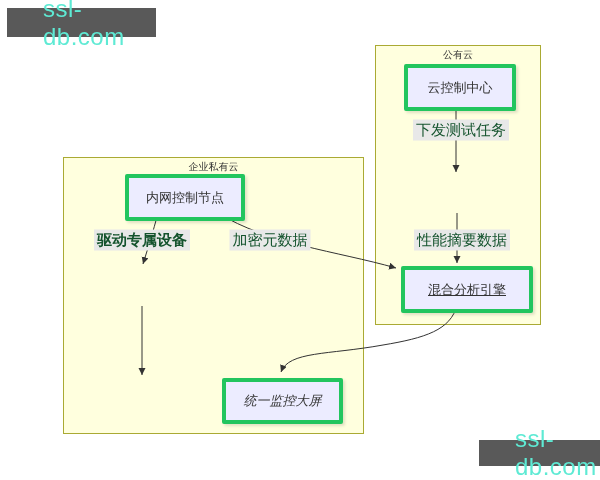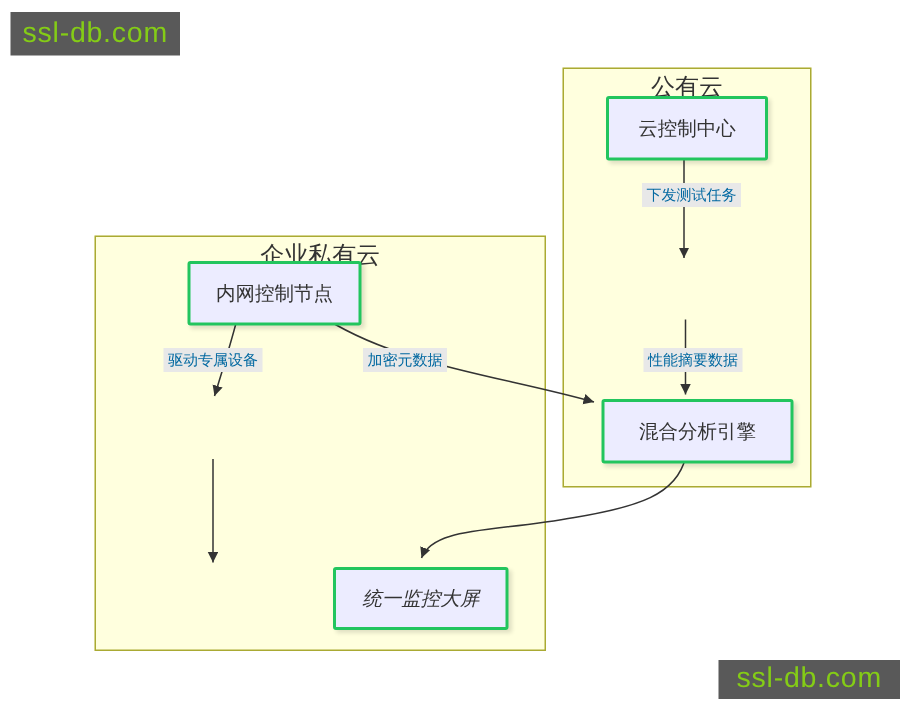--- a/index.html
+++ b/index.html
@@ -1,57 +1,57 @@
 <!DOCTYPE html>
 <html><head>
 <meta charset="utf-8">
 <style>
   html,body{margin:0;padding:0;background:#ffffff;}
   .stage{
     position:relative;width:600px;height:480px;background:#ffffff;overflow:hidden;
     font-family:"Liberation Sans","DejaVu Sans",sans-serif;color:#333333;
   }
   .watermark{
-    position:absolute;background:#595959;color:#84cc16;
+    position:absolute;background:#595959;color:#5eead4;
     display:flex;align-items:center;justify-content:center;
-    font-size:19px;letter-spacing:0.5px;z-index:5;
+    font-size:24px;letter-spacing:0.5px;z-index:5;padding-left:36px;
   }
   .wm-tl{left:7px;top:8px;width:113px;height:29px;}
   .wm-br{left:479px;top:440px;width:121px;height:26px;}
   .cluster{
     position:absolute;background:#ffffde;border:1px solid #aaaa33;z-index:1;
   }
   .cluster-label{
     position:absolute;top:2px;left:0;right:0;text-align:center;
-    font-size:16px;color:#333333;white-space:nowrap;
+    font-size:10px;color:#333333;white-space:nowrap;
   }
   .cl-private{left:63px;top:157px;width:299px;height:275px;}
   .cl-public{left:375px;top:45px;width:164px;height:278px;}
   .edges{position:absolute;left:0;top:0;z-index:2;}
   .node{
-    position:absolute;background:#ececff;border:2px solid #22c55e;border-radius:2px;
+    position:absolute;background:#ececff;border:4px solid #22c55e;border-radius:2px;
     box-shadow:2px 2px 3px rgba(0,0,0,0.12);
     display:flex;align-items:center;justify-content:center;
     font-size:13px;color:#333333;white-space:nowrap;z-index:3;
   }
   .n-cloud-control{left:404px;top:64px;width:104px;height:39px;}
   .n-device-pool{left:407px;top:175px;width:101px;height:38px;}
-  .n-hybrid-engine{left:401px;top:266px;width:124px;height:39px;}
+  .n-hybrid-engine{left:401px;top:266px;width:124px;height:39px;text-decoration:underline;}
   .n-intranet{left:125px;top:174px;width:112px;height:39px;}
   .n-pda{left:86px;top:267px;width:112px;height:39px;}
   .n-local-storage{left:97px;top:378px;width:90px;height:39px;}
   .n-monitor{left:222px;top:378px;width:113px;height:38px;font-style:italic;}
   .edge-label{
     position:absolute;transform:translate(-50%,-50%);
-    background:#e8e8e8;color:#0369a1;font-size:10px;
+    background:#e8e8e8;color:#14532d;font-size:15px;
     padding:1px 3px;white-space:nowrap;z-index:4;
   }
   .el-dispatch{left:461px;top:130px;}
   .el-perf{left:462px;top:240px;text-align:right;}
-  .el-drive{left:142px;top:240px;}
+  .el-drive{left:142px;top:240px;font-weight:bold;}
   .el-meta{left:270px;top:240px;text-align:center;}
   .el-rawlog{left:141px;top:350px;}
 </style>
 </head>
 <body>
 
 <div class="stage">
 
   <div class="watermark wm-tl">
     <span>ssl-db.com</span>

